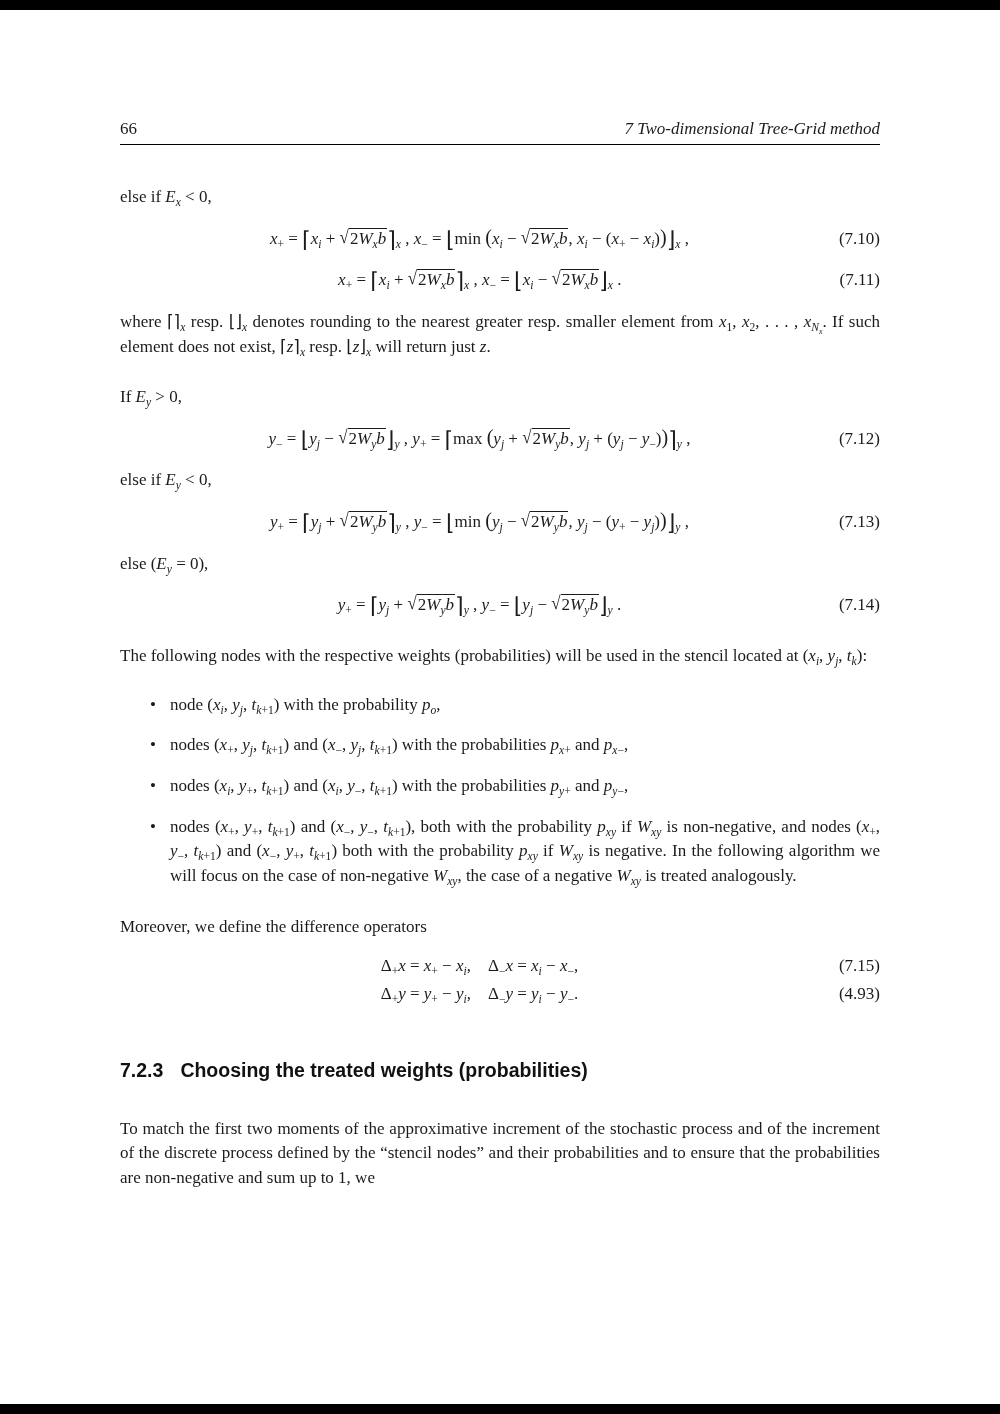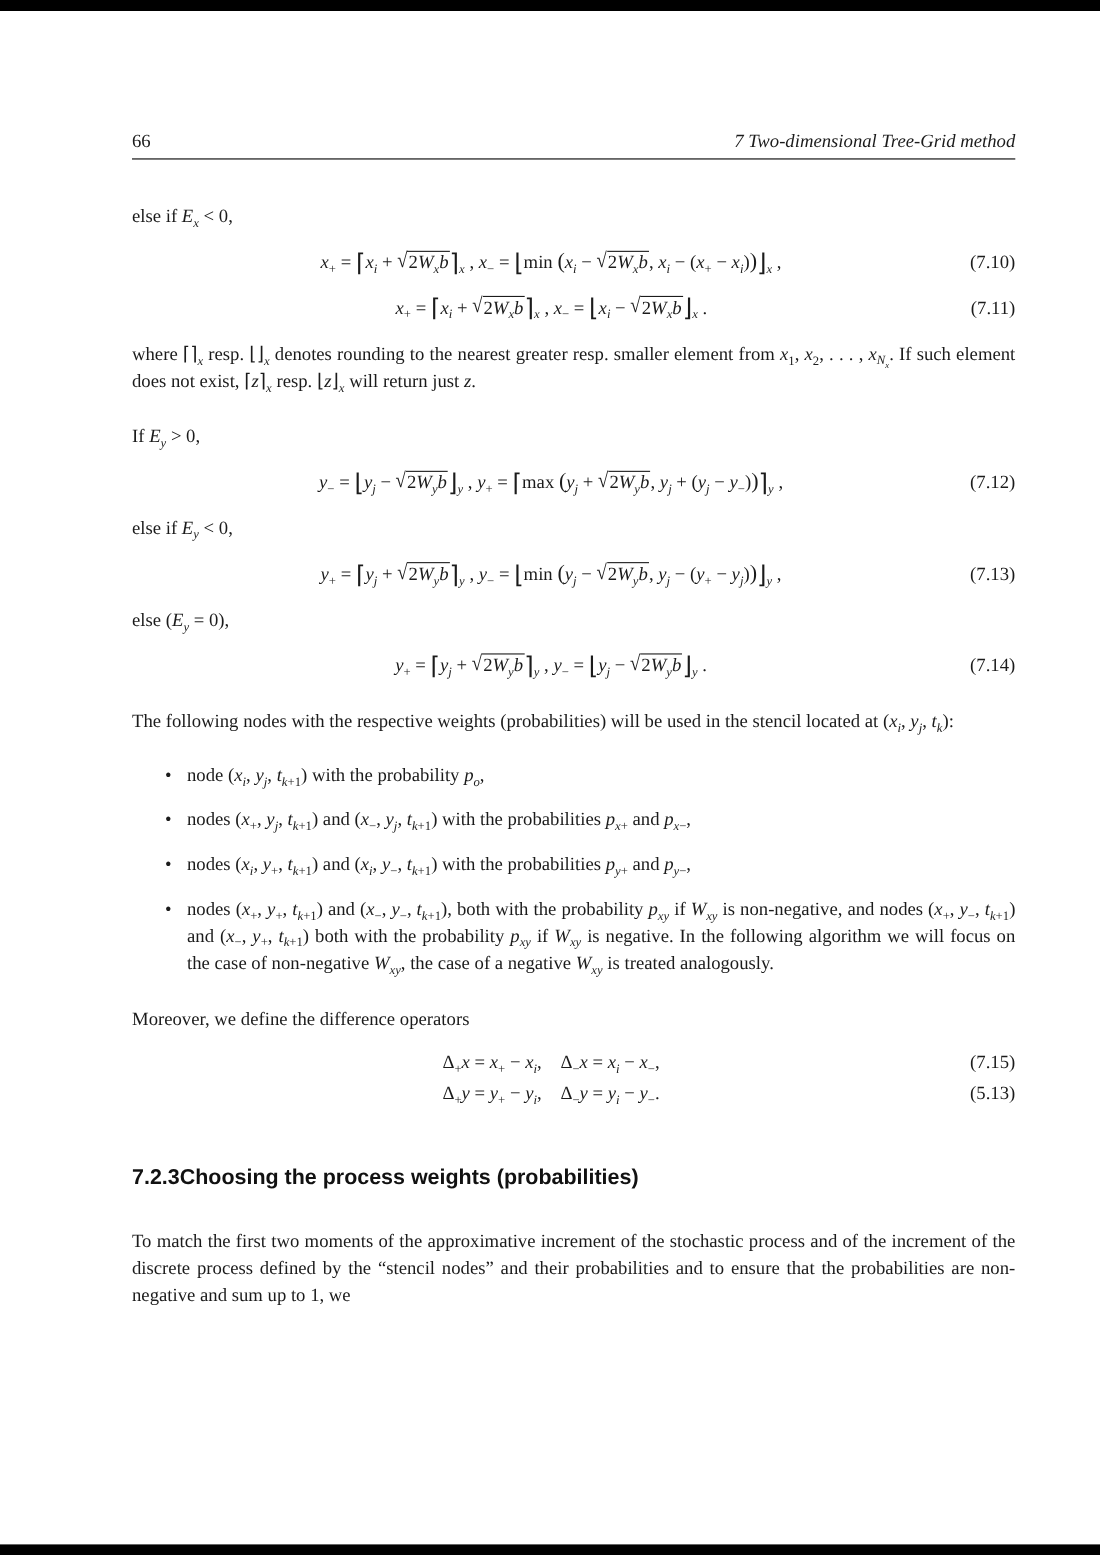--- a/index.html
+++ b/index.html
@@ -7,21 +7,21 @@
   .screen {
     position:relative; width:1000px; height:1414px; background:#ffffff;
     font-family:"Liberation Serif", serif; color:#1b1b1b; overflow:hidden;
   }
   .bar { position:absolute; left:0; width:100%; height:10px; background:#000000; }
   .bar.top { top:0; }
   .bar.bottom { bottom:0; }
 
   .page {
     position:absolute; top:0; left:0; width:100%;
-    padding:84px 77px 0 120px; box-sizing:border-box;
+    padding:84px 120px 0 120px; box-sizing:border-box;
   }
   .running-head {
     display:flex; justify-content:space-between; align-items:baseline;
     font-size:17px;
   }
   .runtitle { font-style:italic;margin-top:35px; }
   .headrule { border-bottom:1.3px solid #000; margin-top:5px; }
 
   .content { margin-top:40px; font-size:17px; line-height:1.45; text-align:justify; }
   .content p { margin:15px 0; }
@@ -39,21 +39,21 @@
   .sqrt { white-space:nowrap; }
   .rad { display:inline-block; transform:scaleY(1.12); transform-origin:center bottom; }
   .ol { display:inline-block; border-top:1px solid currentColor; line-height:1.12; padding:0 1px; }
 
   ul.bullets { list-style:none; margin:24px 0 26px; padding:0 0 0 30px; }
   ul.bullets li { position:relative; padding-left:20px; margin:16px 0; }
   ul.bullets li .bullet { position:absolute; left:0; top:0; }
 
   .section-heading {
     font-family:"Liberation Sans", sans-serif; font-weight:700; font-size:19.5px;
-    margin:50px 0 32px; display:flex; text-align:left; color:#111;
+    margin:50px 0 32px; display:flex; gap:17px; text-align:left; color:#111;
   }
   .closing { margin-top:26px !important; }
 </style>
 </head>
 <body>
 
 <div class="screen">
   <div class="bar top"></div>
 
   <div class="page">
@@ -125,26 +125,26 @@
       </ul>
 
       <p>Moreover, we define the difference operators</p>
 
       <div class="eq tight">
         <span class="eq-math">Δ<sub>+</sub><i>x</i> = <i>x</i><sub>+</sub> − <i>x</i><sub><i>i</i></sub>,&nbsp;&nbsp;&nbsp;&nbsp;Δ<sub>−</sub><i>x</i> = <i>x</i><sub><i>i</i></sub> − <i>x</i><sub>−</sub>,</span>
         <span class="eq-num">(7.15)</span>
       </div>
       <div class="eq tight">
         <span class="eq-math">Δ<sub>+</sub><i>y</i> = <i>y</i><sub>+</sub> − <i>y</i><sub><i>i</i></sub>,&nbsp;&nbsp;&nbsp;&nbsp;Δ<sub>−</sub><i>y</i> = <i>y</i><sub><i>i</i></sub> − <i>y</i><sub>−</sub>.</span>
-        <span class="eq-num">(5.13)</span>
+        <span class="eq-num">(4.93)</span>
       </div>
 
       <h2 class="section-heading">
         <span>7.2.3</span>
-        <span>Choosing the process weights (probabilities)</span>
+        <span>Choosing the treated weights (probabilities)</span>
       </h2>
 
       <p class="closing">To match the first two moments of the approximative increment of the stochastic process and of the increment of the discrete process defined by the “stencil nodes” and their probabilities and to ensure that the probabilities are non-negative and sum up to 1, we</p>
 
     </main>
   </div>
 
   <div class="bar bottom"></div>
 </div>
 

